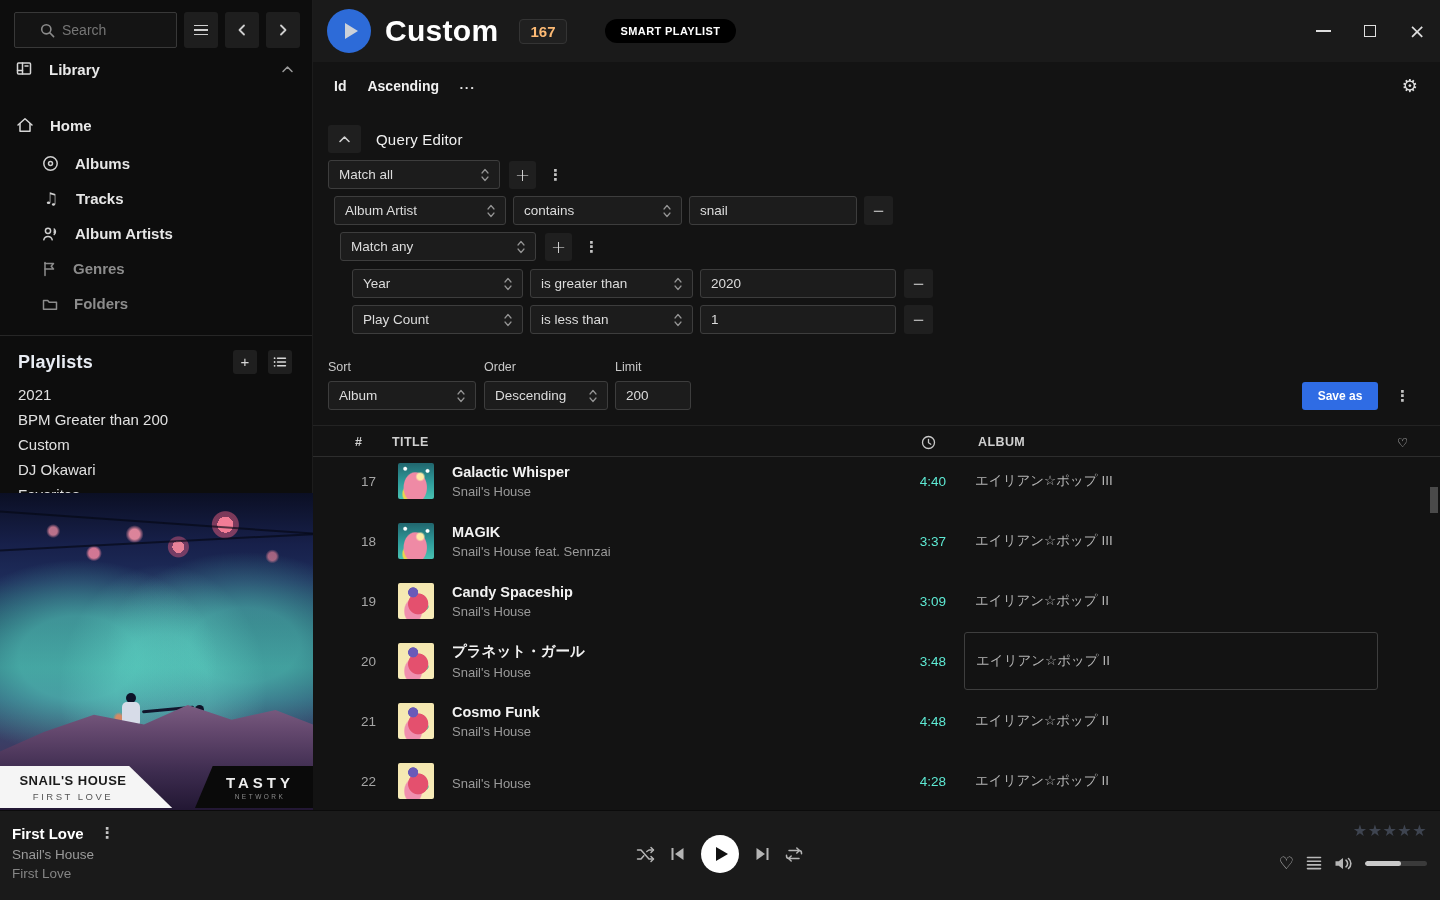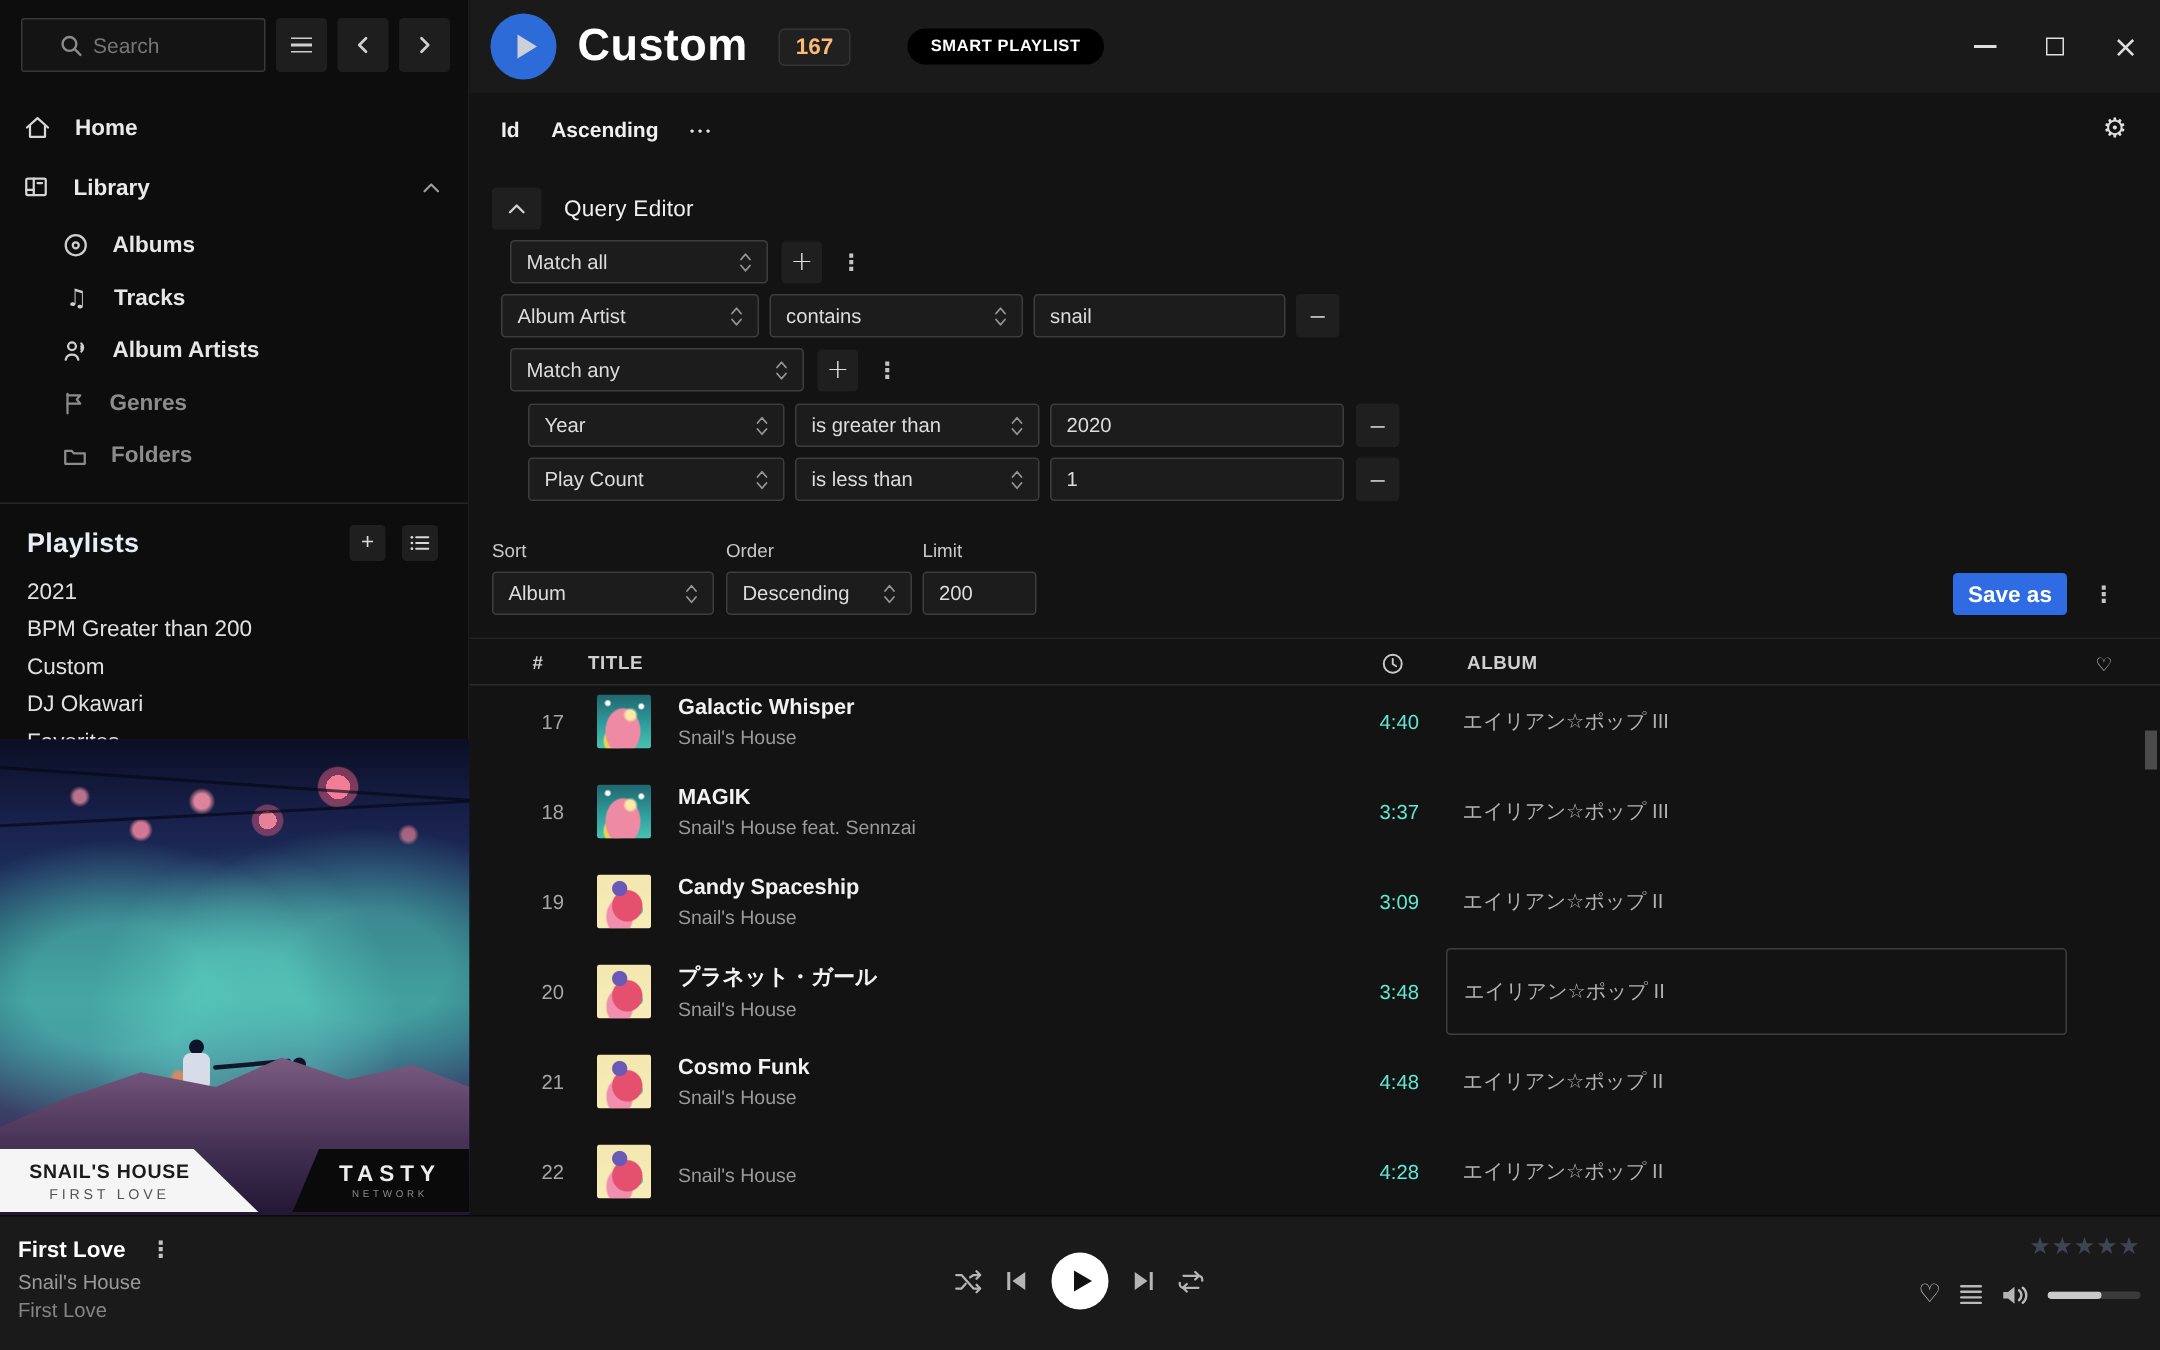--- a/index.html
+++ b/index.html
@@ -106,27 +106,27 @@
   .qe-title{font-size:15px;font-weight:normal;color:#f0f0f0;letter-spacing:.2px}
   .qe-row{display:flex;align-items:center;margin-top:7px}
   .select{height:29px;background:#1c1c1c;border:1px solid #3d3d3d;border-radius:3px;display:flex;align-items:center;justify-content:space-between;padding:0 10px;font-size:13.5px;color:#dcdcdc;cursor:pointer;flex:none}
   .select svg{stroke:#949494;fill:none;stroke-width:1.2;stroke-linecap:round;stroke-linejoin:round;flex:none;margin-left:8px}
   .tinput{height:29px;background:#1c1c1c;border:1px solid #3d3d3d;border-radius:3px;color:#dcdcdc;font-size:13.5px;padding:0 10px;font-family:inherit;outline:none;flex:none}
   .icon-btn{width:27px;height:28px;background:#1f1f1f;border:none;border-radius:3px;color:#e0e0e0;font-size:18px;font-weight:300;display:flex;align-items:center;justify-content:center;cursor:pointer;flex:none;font-family:"DejaVu Sans",sans-serif}
   .minus-btn{width:29px;height:29px;background:#1f1f1f;border:none;border-radius:3px;color:#b9b9b9;font-size:15px;display:flex;align-items:center;justify-content:center;cursor:pointer;flex:none;font-family:"DejaVu Sans",sans-serif}
   .kebab{color:#c4c4c4;font-size:15px;font-weight:bold;cursor:pointer;padding:0 4px;font-family:"DejaVu Sans",sans-serif}
   .g7{width:7px;flex:none}.g8{width:8px;flex:none}.g9{width:9px;flex:none}
   .w172{width:172px}.w169{width:169px}.w168{width:168px}.w167{width:196px}.w171{width:171px}.w163{width:163px}.w148{width:148px}.w124{width:124px}.w76{width:76px}
-  .ml15{margin-left:27px}.ml21{margin-left:21px}.ml27{margin-left:27px}.ml39{margin-left:39px}
+  .ml15{margin-left:15px}.ml21{margin-left:21px}.ml27{margin-left:27px}.ml39{margin-left:39px}
 
   .sortrow{display:flex;align-items:flex-end;margin:26px 26px 0 15px}
   .scol{display:flex;flex-direction:column;flex:none}
   .scol .slabel{font-size:12.5px;color:#c8c8c8;margin-bottom:7px}
   .sortrow .spring{flex:1}
-  .save-btn{height:28px;width:76px;background:#2f6ce4;border:none;border-radius:3px;color:#fff;font-size:15px;font-weight:bold;cursor:pointer;font-family:inherit}
+  .save-btn{height:28px;width:76px;background:#2f6ce4;border:none;border-radius:3px;color:#fff;font-size:12px;font-weight:bold;cursor:pointer;font-family:inherit}
   .save-wrap{display:flex;align-items:center;gap:13px}
 
   .thead{position:relative;height:32px;margin-top:15px;border-top:1px solid #232323;border-bottom:1px solid #2d2d2d}
   .thead span{position:absolute;top:9px;font-size:12.5px;font-weight:bold;color:#d0d0d0;letter-spacing:.4px}
   .th-num{left:42px}.th-title{left:79px}.th-album{left:665px}
   .th-clock{position:absolute;left:608px;top:8px}
   .th-clock svg{stroke:#c9c9c9;fill:none;stroke-width:1.3;stroke-linecap:round}
   .th-heart{position:absolute;left:1084px;top:7px;font-size:14px;color:#c9c9c9;font-family:"DejaVu Sans",sans-serif}
 
   .tbody{margin-top:-6px;overflow:hidden;height:364px}
@@ -203,40 +203,40 @@
             <polyline points="8,2.5 3.5,7 8,11.5"></polyline>
           </svg>
         </button>
       <button class="sq-btn">
           <svg width="12" height="14" viewBox="0 0 12 14">
             <polyline points="4,2.5 8.5,7 4,11.5"></polyline>
           </svg>
         </button>
     </div>
 
-    <div class="nav-item" style="margin-top:18px">
-      <svg width="18" height="16" viewBox="0 0 18 16">
-          <path d="M2,8 L9,1.8 L16,8"></path>
-          <path d="M4,6.8 V14.2 H14 V6.8"></path>
-        </svg>
-      <span>Home</span>
-    </div>
-
     <div class="nav-item" style="margin-top:2px">
       <svg width="17" height="16" viewBox="0 0 17 16">
           <rect x="1.5" y="2" width="13" height="11" rx="1"></rect>
           <line x1="6.5" y1="2" x2="6.5" y2="13"></line>
           <line x1="1.5" y1="9.5" x2="6.5" y2="9.5"></line>
           <line x1="9" y1="5" x2="12" y2="5"></line>
         </svg>
       <span>Library</span>
       <span class="spring"></span>
       <svg class="chev-up" width="13" height="9" viewBox="0 0 13 9">
           <polyline points="2,6.5 6.5,2 11,6.5"></polyline>
         </svg>
+    </div>
+
+    <div class="nav-item" style="margin-top:18px">
+      <svg width="18" height="16" viewBox="0 0 18 16">
+          <path d="M2,8 L9,1.8 L16,8"></path>
+          <path d="M4,6.8 V14.2 H14 V6.8"></path>
+        </svg>
+      <span>Home</span>
     </div>
 
     <div class="sub-list">
       <div class="sub-item">
         <svg width="17" height="17" viewBox="0 0 17 17">
             <circle cx="8.5" cy="8.5" r="6.7"></circle>
             <circle cx="8.5" cy="8.5" r="2"></circle>
           </svg>
         <span>Albums</span>
       </div>

